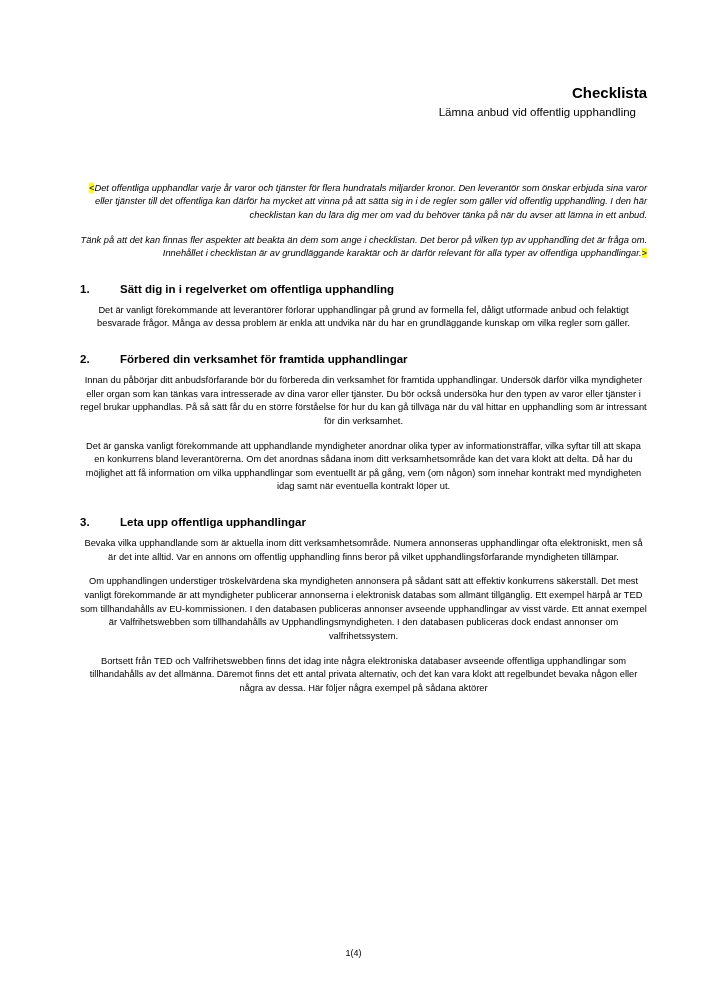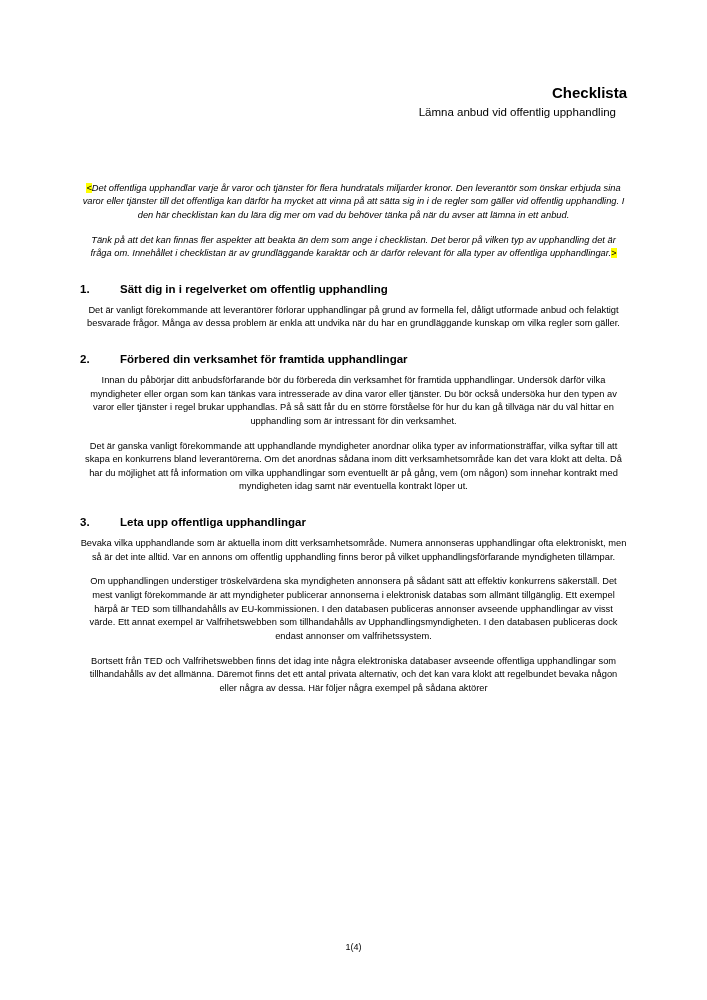--- a/index.html
+++ b/index.html
@@ -12,21 +12,21 @@
     height: 1000px;
     font-family: "Liberation Sans", sans-serif;
     color: #000000;
     position: relative;
     overflow: hidden;
   }
   .page {
     width: 707px;
     height: 1000px;
     box-sizing: border-box;
-    padding: 72px 80px 40px 80px;
+    padding: 72px 60px 40px 80px;
     position: relative;
   }
   .doc-header {
     text-align: right;
     margin-top: 12px;
     margin-bottom: 62px;
   }
   .doc-title {
     font-size: 15px;
     font-weight: bold;
@@ -40,21 +40,21 @@
     margin: 2px 11px 0 0;
   }
   .intro {
     margin: 0 0 14px 0;
   }
   .intro p {
     font-size: 9.3px;
     line-height: 1.47;
     font-style: italic;
     margin: 0 0 11px 0;
-    text-align: center;
+    text-align: right;
   }
   .angle {
     background: #ffff00;
   }
   h2.section {
     font-size: 11.5px;
     font-weight: bold;
     margin: 22px 0 7px 0;
     line-height: 1.2;
     display: flex;
@@ -69,21 +69,21 @@
   p.body {
     font-size: 9.3px;
     line-height: 1.47;
     margin: 0 0 11px 0;
     text-align: center;
   }
   .footer {
     position: absolute;
     left: 0;
     right: 0;
-    bottom: 48px;
+    bottom: 42px;
     text-align: center;
     font-size: 9px;
   }
 </style>
 </head>
 <body>
 
 <div class="page">
 
   <div class="doc-header">
@@ -91,21 +91,21 @@
     <div class="doc-subtitle">Lämna anbud vid offentlig upphandling</div>
   </div>
 
   <div class="intro">
     <p><span class="angle">&lt;</span><span>Det offentliga upphandlar varje år varor och tjänster för flera hundratals miljarder kronor. Den leverantör som önskar erbjuda sina varor eller tjänster till det offentliga kan därför ha mycket att vinna på att sätta sig in i de regler som gäller vid offentlig upphandling. I den här checklistan kan du lära dig mer om vad du behöver tänka på när du avser att lämna in ett anbud.</span></p>
     <p><span>Tänk på att det kan finnas fler aspekter att beakta än dem som ange i checklistan. Det beror på vilken typ av upphandling det är fråga om. Innehållet i checklistan är av grundläggande karaktär och är därför relevant för alla typer av offentliga upphandlingar.</span><span class="angle">&gt;</span></p>
   </div>
 
   <h2 class="section">
     <span class="num">1.</span>
-    <span class="txt">Sätt dig in i regelverket om offentlig upphandling</span>
+    <span class="txt">Sätt dig in i regelverket om offentliga upphandling</span>
   </h2>
   <p class="body">Det är vanligt förekommande att leverantörer förlorar upphandlingar på grund av formella fel, dåligt utformade anbud och felaktigt besvarade frågor. Många av dessa problem är enkla att undvika när du har en grundläggande kunskap om vilka regler som gäller.</p>
 
   <h2 class="section">
     <span class="num">2.</span>
     <span class="txt">Förbered din verksamhet för framtida upphandlingar</span>
   </h2>
   <p class="body">Innan du påbörjar ditt anbudsförfarande bör du förbereda din verksamhet för framtida upphandlingar. Undersök därför vilka myndigheter eller organ som kan tänkas vara intresserade av dina varor eller tjänster. Du bör också undersöka hur den typen av varor eller tjänster i regel brukar upphandlas. På så sätt får du en större förståelse för hur du kan gå tillväga när du väl hittar en upphandling som är intressant för din verksamhet.</p>
   <p class="body">Det är ganska vanligt förekommande att upphandlande myndigheter anordnar olika typer av informationsträffar, vilka syftar till att skapa en konkurrens bland leverantörerna. Om det anordnas sådana inom ditt verksamhetsområde kan det vara klokt att delta. Då har du möjlighet att få information om vilka upphandlingar som eventuellt är på gång, vem (om någon) som innehar kontrakt med myndigheten idag samt när eventuella kontrakt löper ut.</p>
 

